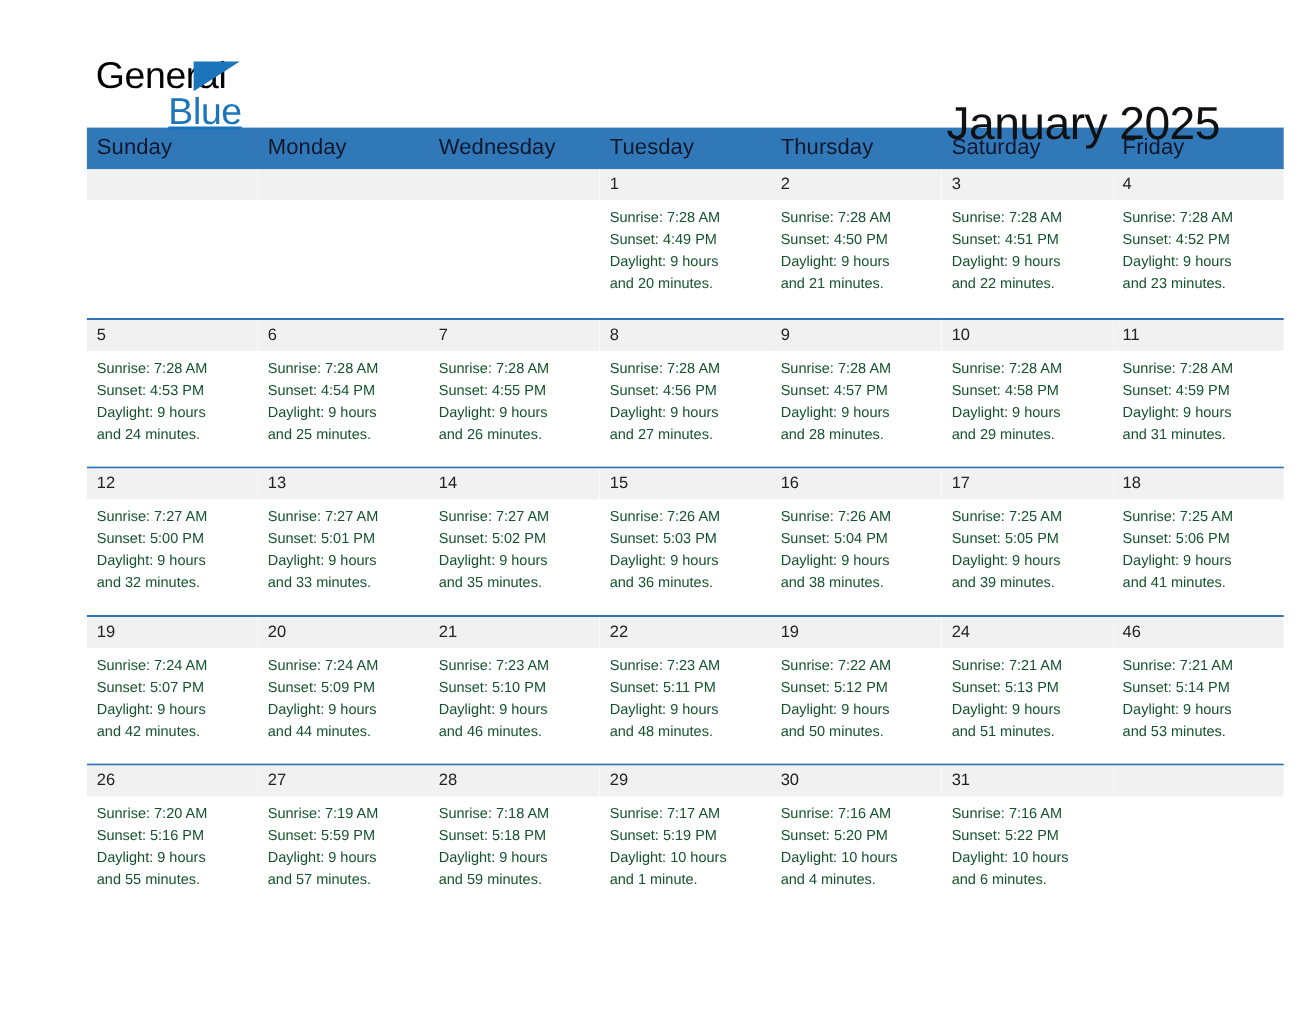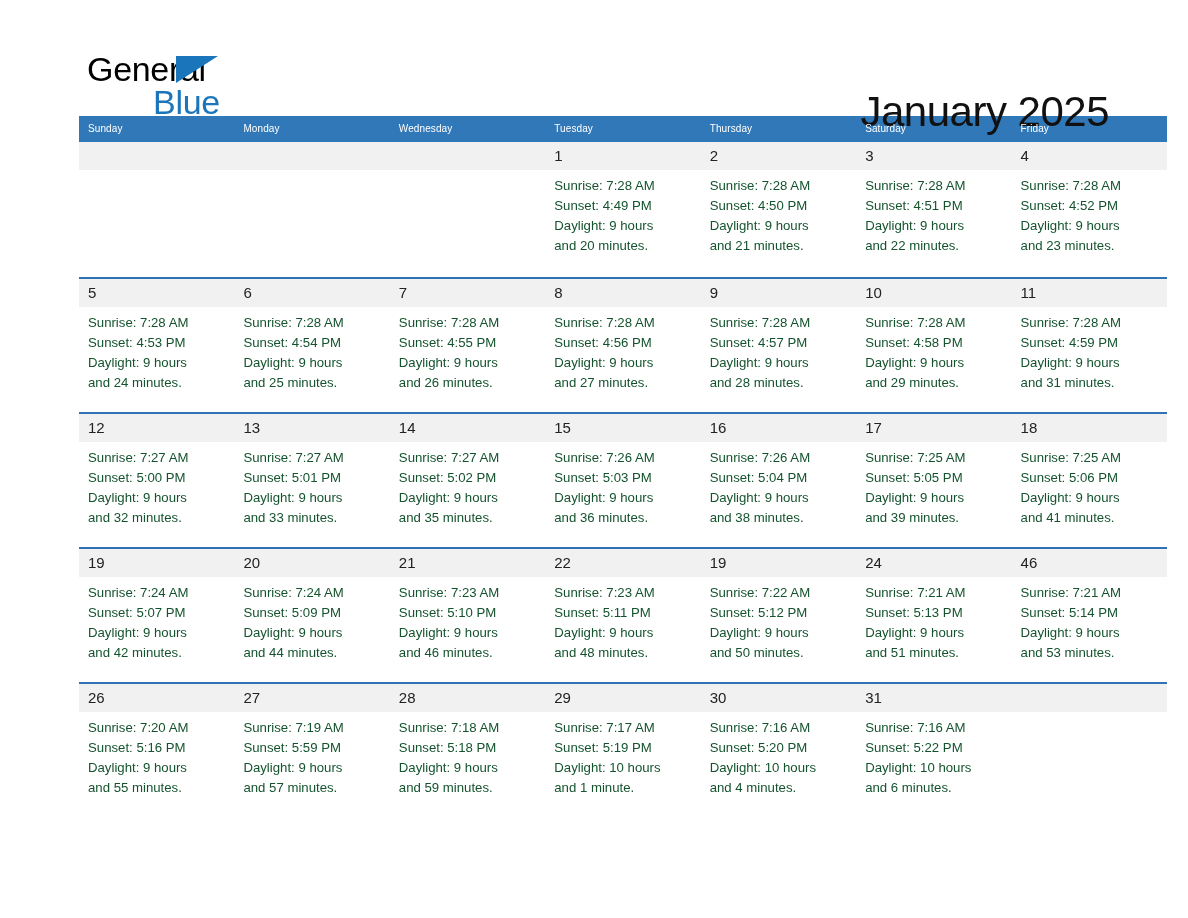--- a/index.html
+++ b/index.html
@@ -58,20 +58,21 @@
     border-bottom: 27px solid transparent;
   }
   .logo-blue {
     position: absolute;
     left: 74px;
     top: 41px;
     font-size: 34px;
     letter-spacing: -0.3px;
     color: #1b75bb;
     font-family: "Liberation Sans", sans-serif;
+    text-decoration: underline;
   }
 
   .titles {
     text-align: left;
     padding-top: 2px;
     margin-top: 43px;
   }
   .month-title {
     font-size: 42px;
     font-weight: normal;
@@ -92,22 +93,22 @@
     width: 1088px;
     margin-top: 12px;
   }
 
   .weekdays {
     display: grid;
     grid-template-columns: repeat(7, 1fr);
     background: #3178b8;
   }
   .weekday {
-    color: #ffffff;
-    font-size: 10px;
+    color: #0f172a;
+    font-size: 20px;
     padding: 7px 0 8px 9px;
     letter-spacing: 0.1px;
   }
 
   .week {
     display: grid;
     grid-template-columns: repeat(7, 1fr);
     border-top: 2px solid #2e74b5;
     height: 135px;
     box-sizing: border-box;

